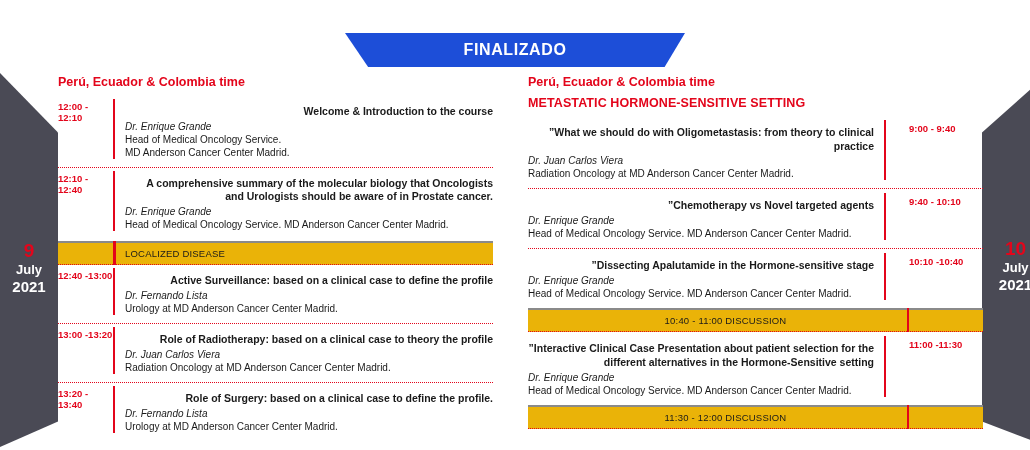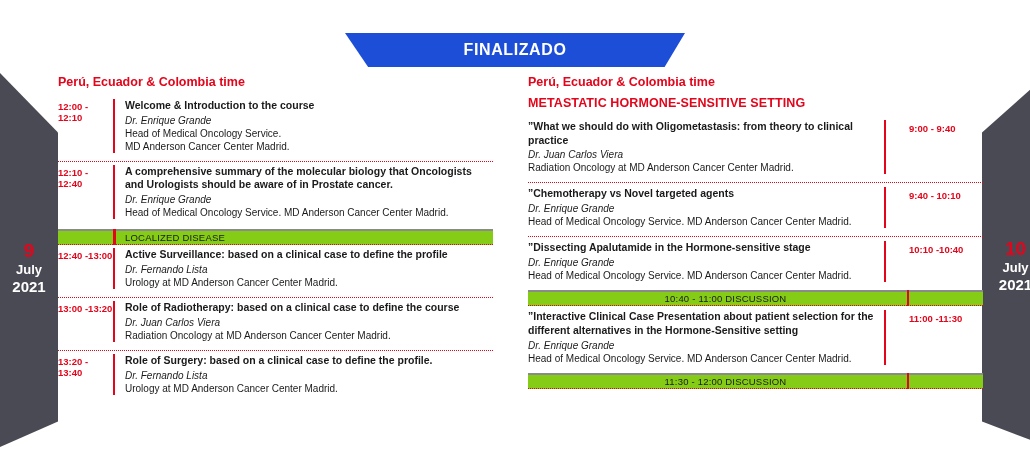--- a/index.html
+++ b/index.html
@@ -130,43 +130,44 @@
     padding-top:3px;
     padding-left:23px;
     text-align:left;
   }
 
   .talk-title{
     font-size:10.5px;
     font-weight:bold;
     color:#1a1a1a;
     line-height:1.32;
-    margin:0 0 1px 0;
+    margin:6px 0 1px 0;
+    text-align:right;
   }
   .speaker{
     font-size:10px;
     font-style:italic;
     color:#1a1a1a;
     line-height:1.3;
     margin:0;
   }
   .affiliation{
     font-size:10px;
     color:#1a1a1a;
     line-height:1.3;
     margin:0;
   }
 
   
   .band{
     position:relative;
-    background:#84cc16;
+    background:#eab308;
     border-top:2px solid #8a8a8a;
     border-bottom:1px dotted #e3051b;
-    height:16px;
+    height:24px;
     display:flex;
     align-items:center;
     box-sizing:border-box;
   }
   .band .band-text{
     font-size:9.5px;
     color:#1a1a1a;
     letter-spacing:.2px;
   }
   #column-left .band{ margin-top:2px; }
@@ -244,21 +245,21 @@
       <div class="body">
         <p class="talk-title">Active Surveillance: based on a clinical case to define the profile</p>
         <p class="speaker">Dr. Fernando Lista</p>
         <p class="affiliation">Urology at MD Anderson Cancer Center Madrid.</p>
       </div>
     </div>
 
     <div class="row">
       <div class="time">13:00 -13:20</div>
       <div class="body">
-        <p class="talk-title">Role of Radiotherapy: based on a clinical case to define the course</p>
+        <p class="talk-title">Role of Radiotherapy: based on a clinical case to theory the profile</p>
         <p class="speaker">Dr. Juan Carlos Viera</p>
         <p class="affiliation">Radiation Oncology at MD Anderson Cancer Center Madrid.</p>
       </div>
     </div>
 
     <div class="row no-rule">
       <div class="time">13:20 - 13:40</div>
       <div class="body">
         <p class="talk-title">Role of Surgery: based on a clinical case to define the profile.</p>
         <p class="speaker">Dr. Fernando Lista</p>

